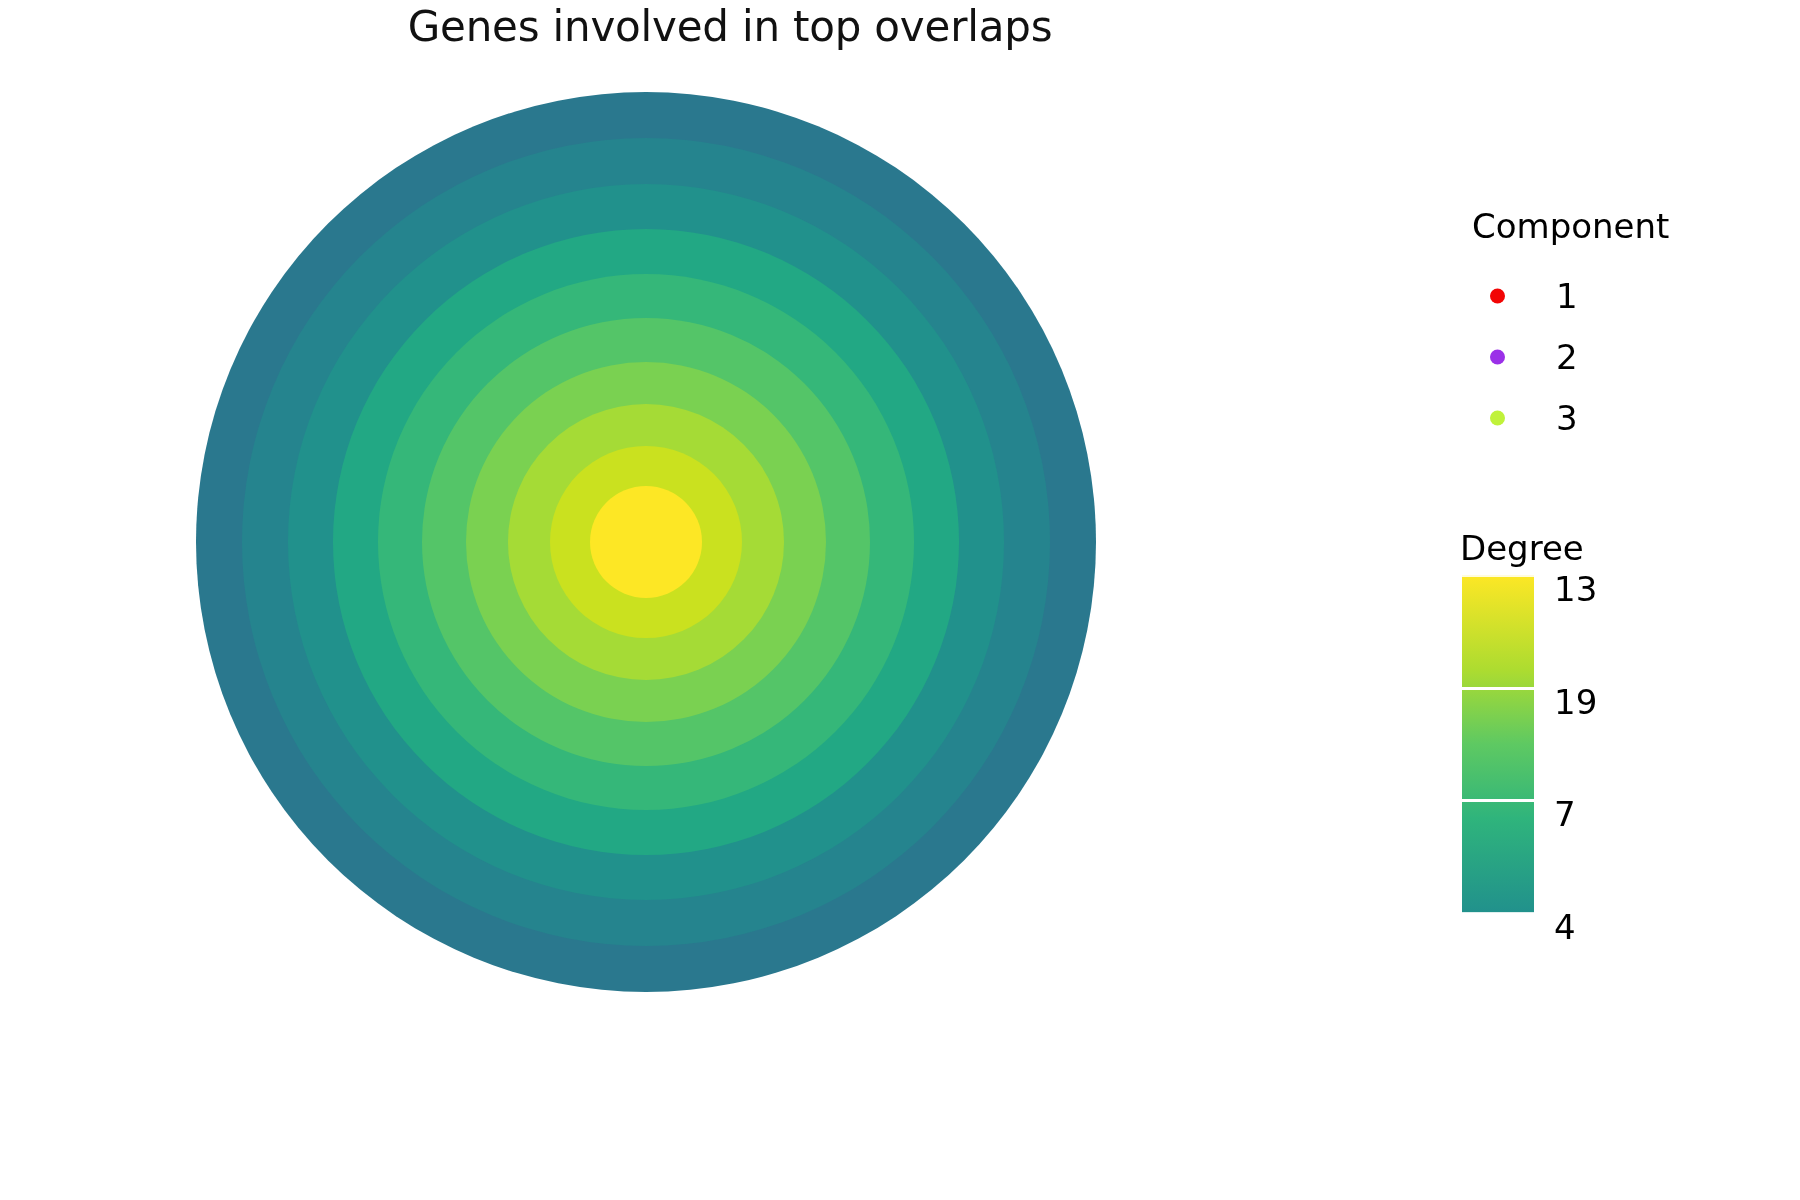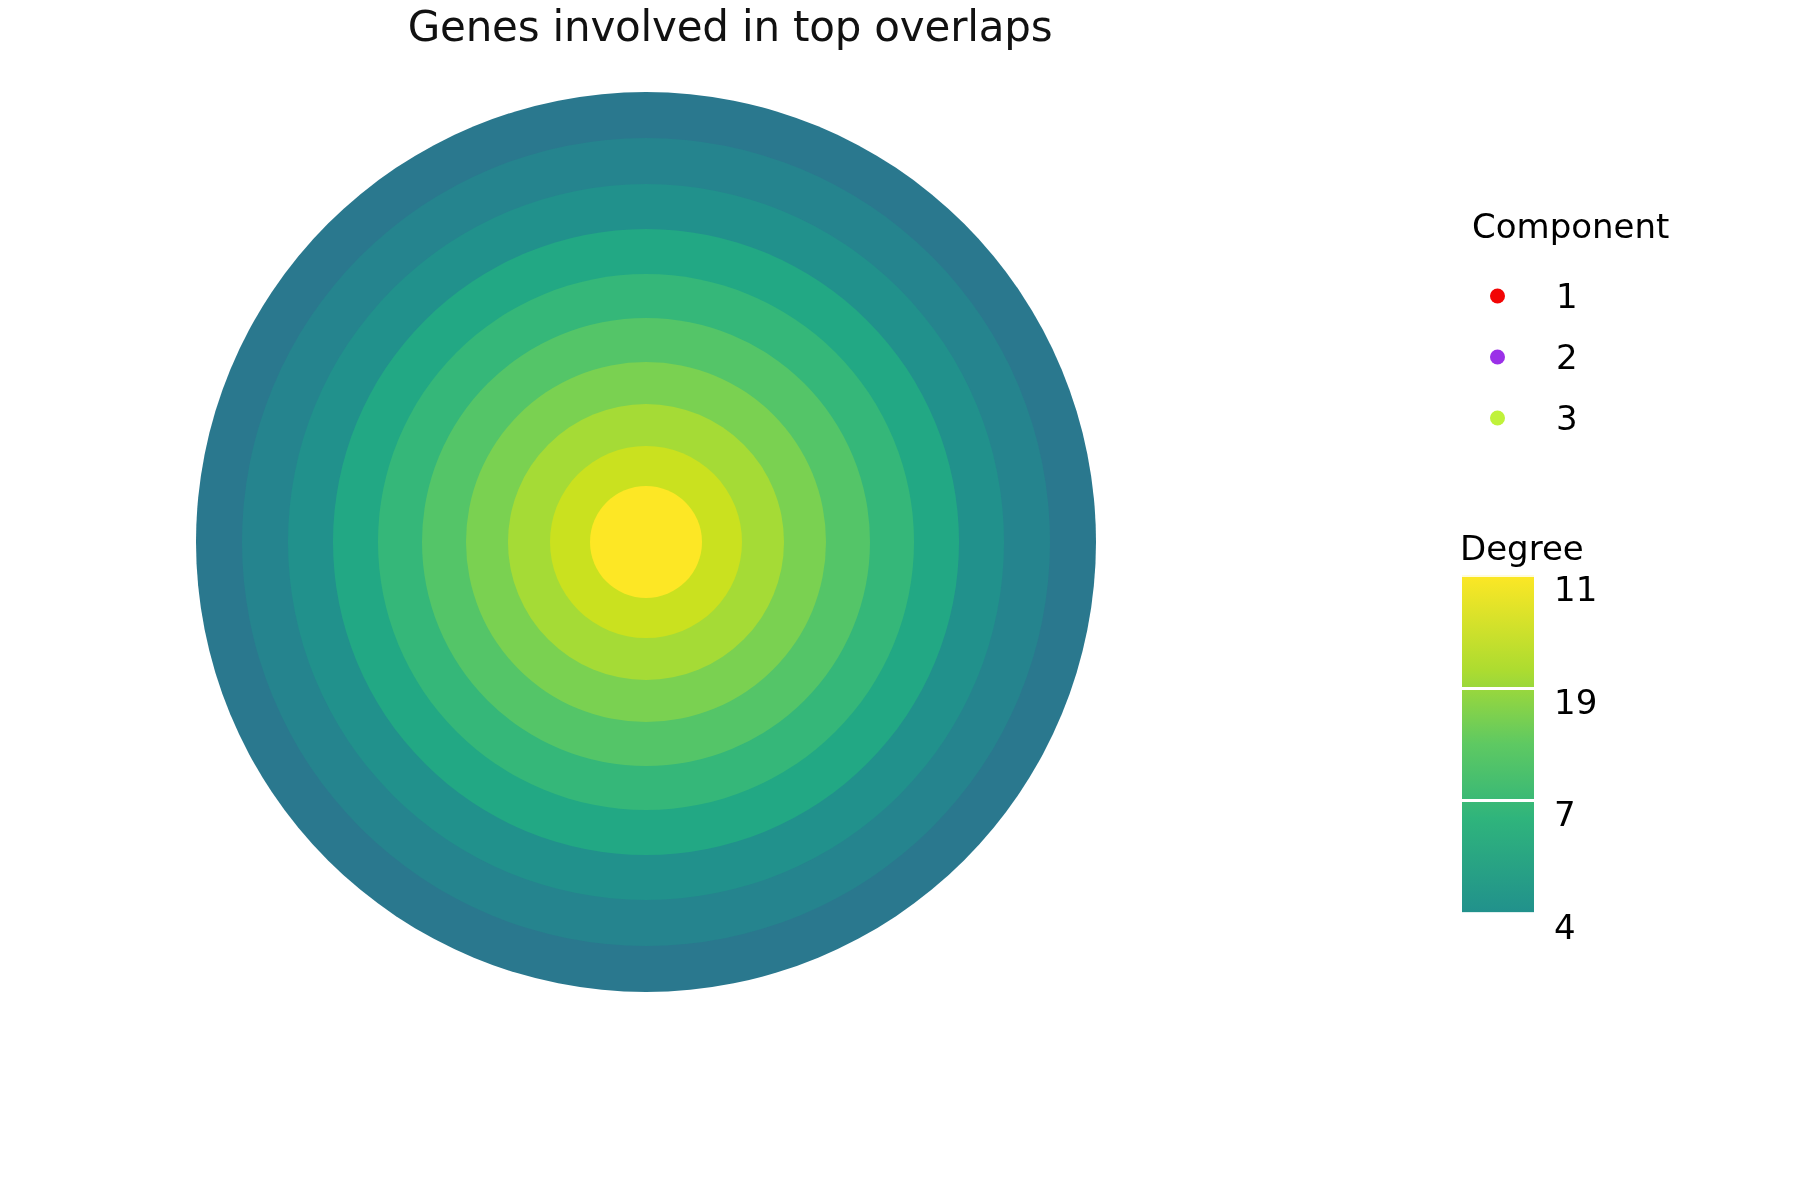--- a/index.html
+++ b/index.html
@@ -249,21 +249,21 @@
       <div class="comp-item" style="top: 403px;">
         <span class="comp-swatch" style="background: rgb(192, 242, 58);"></span>
         <span class="comp-label">3</span>
       </div>
     </div>
 
   <div id="degree-legend-title">Degree</div>
   <div id="colorbar"></div>
   <div id="colorbar-ticks">
       <div class="cbar-tick edge" style="left: 2px; top: 574px; position: absolute;"></div>
-      <div class="cbar-label" style="top: 589px;">11</div>
+      <div class="cbar-label" style="top: 589px;">13</div>
       <div class="cbar-tick" style="left: 2px; top: 686.667px; position: absolute;"></div>
       <div class="cbar-label" style="top: 701.667px;">19</div>
       <div class="cbar-tick" style="left: 2px; top: 799.333px; position: absolute;"></div>
       <div class="cbar-label" style="top: 814.333px;">7</div>
       <div class="cbar-tick edge" style="left: 2px; top: 912px; position: absolute;"></div>
       <div class="cbar-label" style="top: 927px;">4</div>
     </div>
 </div>
 
 </body></html>

